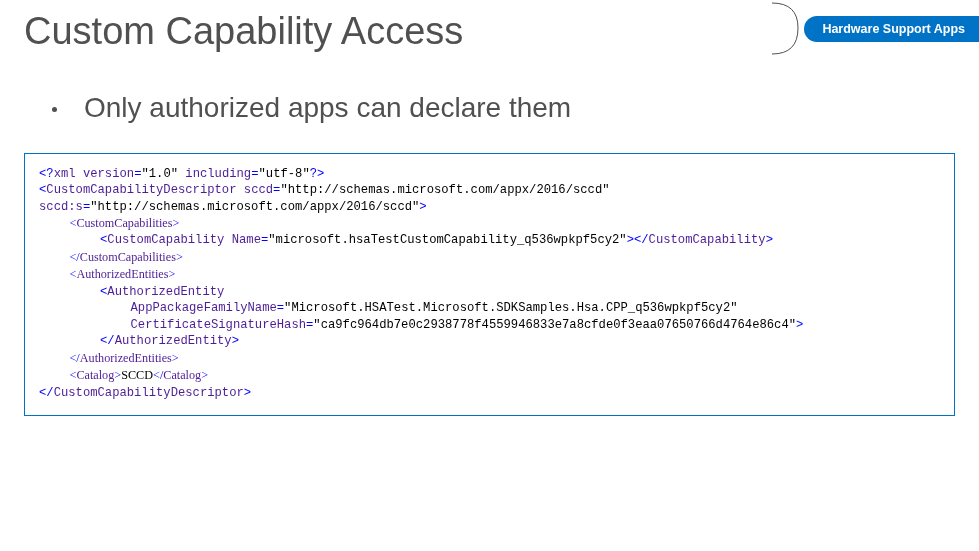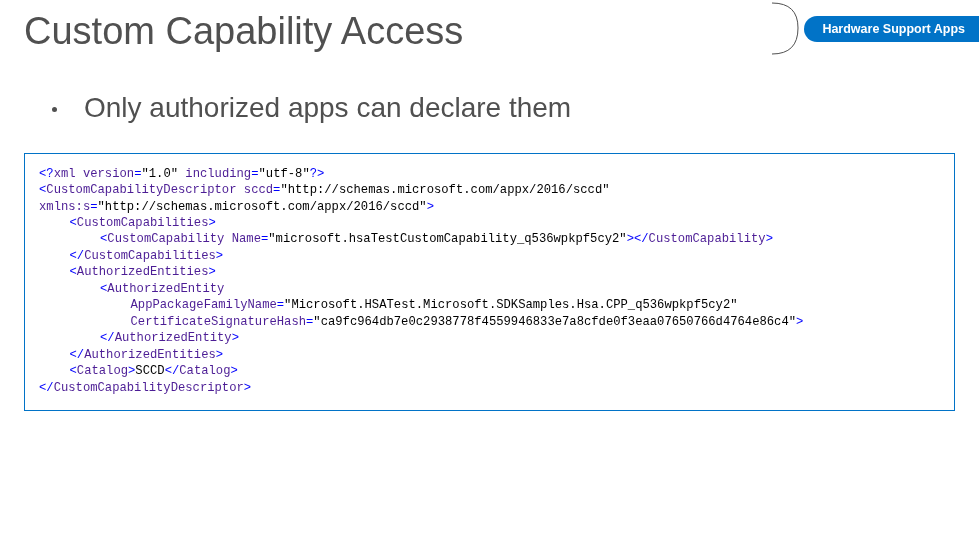--- a/index.html
+++ b/index.html
@@ -79,21 +79,21 @@
     font-size: 12.2px;
     line-height: 1.35;
     color: #404040;
     white-space: pre;
     background: #ffffff;
   }
   .c-blue { color: #0000ff; }
   .c-maroon { color: #4c1d95; }
   .c-red { color: #4c1d95; }
   .c-black { color: #000000; }
-  .ind1 { padding-left: 2.5em; }
+  .ind1 { padding-left: 2.5em; font-family: Liberation Serif, serif; }
   .ind2 { padding-left: 5em; margin-top: 10px; }
   .ind3 { padding-left: 7.5em; }
 </style>
 </head>
 <body>
 
 <div class="header-row">
   <h1 class="title">Custom Capability Access</h1>
 </div>
 
@@ -103,21 +103,21 @@
   </svg>
   <div class="badge">Hardware Support Apps</div>
 </div>
 
 <ul class="bullets">
   <li>Only authorized apps can declare them</li>
 </ul>
 
 <div class="code-box"><span class="c-blue">&lt;?</span><span class="c-maroon">xml</span> <span class="c-red">version</span><span class="c-blue">=</span><span class="c-black">"1.0"</span> <span class="c-red">including</span><span class="c-blue">=</span><span class="c-black">"utf-8"</span><span class="c-blue">?&gt;</span>
 <span class="c-blue">&lt;</span><span class="c-maroon">CustomCapabilityDescriptor</span> <span class="c-red">sccd</span><span class="c-blue">=</span><span class="c-black">"http://schemas.microsoft.com/appx/2016/sccd"</span>
-<span class="c-red">xmlns:s</span><span class="c-blue">=</span><span class="c-black">"http://schemas.microsoft.com/appx/2016/sccd"</span><span class="c-blue">&gt;</span>
+<span class="c-red">sccd:s</span><span class="c-blue">=</span><span class="c-black">"http://schemas.microsoft.com/appx/2016/sccd"</span><span class="c-blue">&gt;</span>
 <span class="ind1"><span class="c-blue">&lt;</span><span class="c-maroon">CustomCapabilities</span><span class="c-blue">&gt;</span></span>
 <span class="ind2"><span class="c-blue">&lt;</span><span class="c-maroon">CustomCapability</span> <span class="c-red">Name</span><span class="c-blue">=</span><span class="c-black">"microsoft.hsaTestCustomCapability_q536wpkpf5cy2"</span><span class="c-blue">&gt;&lt;/</span><span class="c-maroon">CustomCapability</span><span class="c-blue">&gt;</span></span>
 <span class="ind1"><span class="c-blue">&lt;/</span><span class="c-maroon">CustomCapabilities</span><span class="c-blue">&gt;</span></span>
 <span class="ind1"><span class="c-blue">&lt;</span><span class="c-maroon">AuthorizedEntities</span><span class="c-blue">&gt;</span></span>
 <span class="ind2"><span class="c-blue">&lt;</span><span class="c-maroon">AuthorizedEntity</span></span>
 <span class="ind3"><span class="c-red">AppPackageFamilyName</span><span class="c-blue">=</span><span class="c-black">"Microsoft.HSATest.Microsoft.SDKSamples.Hsa.CPP_q536wpkpf5cy2"</span></span>
 <span class="ind3"><span class="c-red">CertificateSignatureHash</span><span class="c-blue">=</span><span class="c-black">"ca9fc964db7e0c2938778f4559946833e7a8cfde0f3eaa07650766d4764e86c4"</span><span class="c-blue">&gt;</span></span>
 <span class="ind2"><span class="c-blue">&lt;/</span><span class="c-maroon">AuthorizedEntity</span><span class="c-blue">&gt;</span></span>
 <span class="ind1"><span class="c-blue">&lt;/</span><span class="c-maroon">AuthorizedEntities</span><span class="c-blue">&gt;</span></span>
 <span class="ind1"><span class="c-blue">&lt;</span><span class="c-maroon">Catalog</span><span class="c-blue">&gt;</span><span class="c-black">SCCD</span><span class="c-blue">&lt;/</span><span class="c-maroon">Catalog</span><span class="c-blue">&gt;</span></span>

